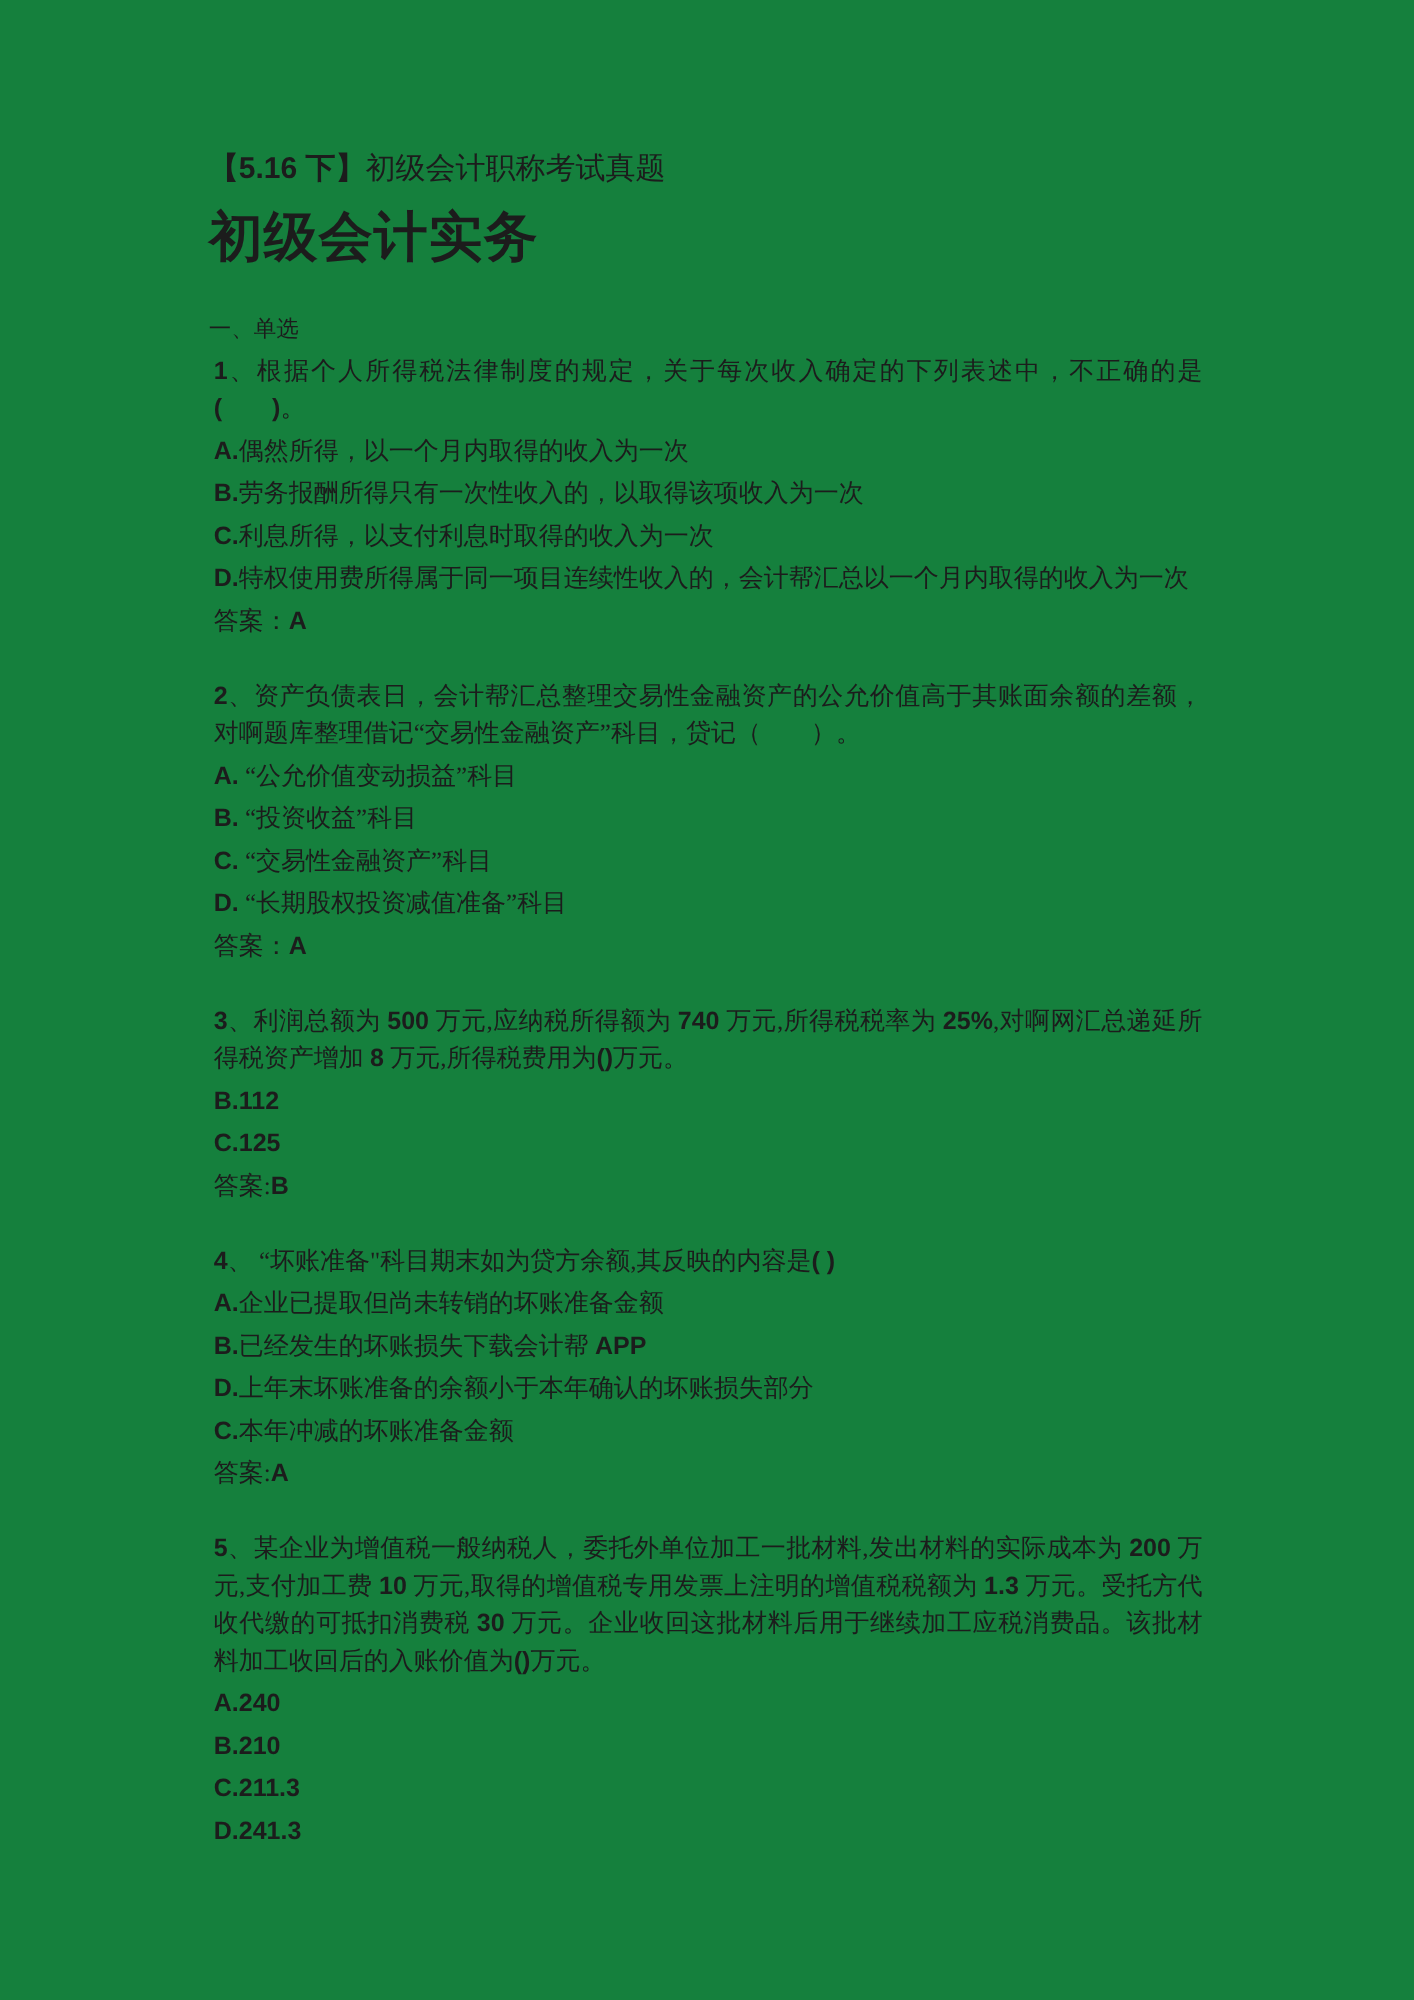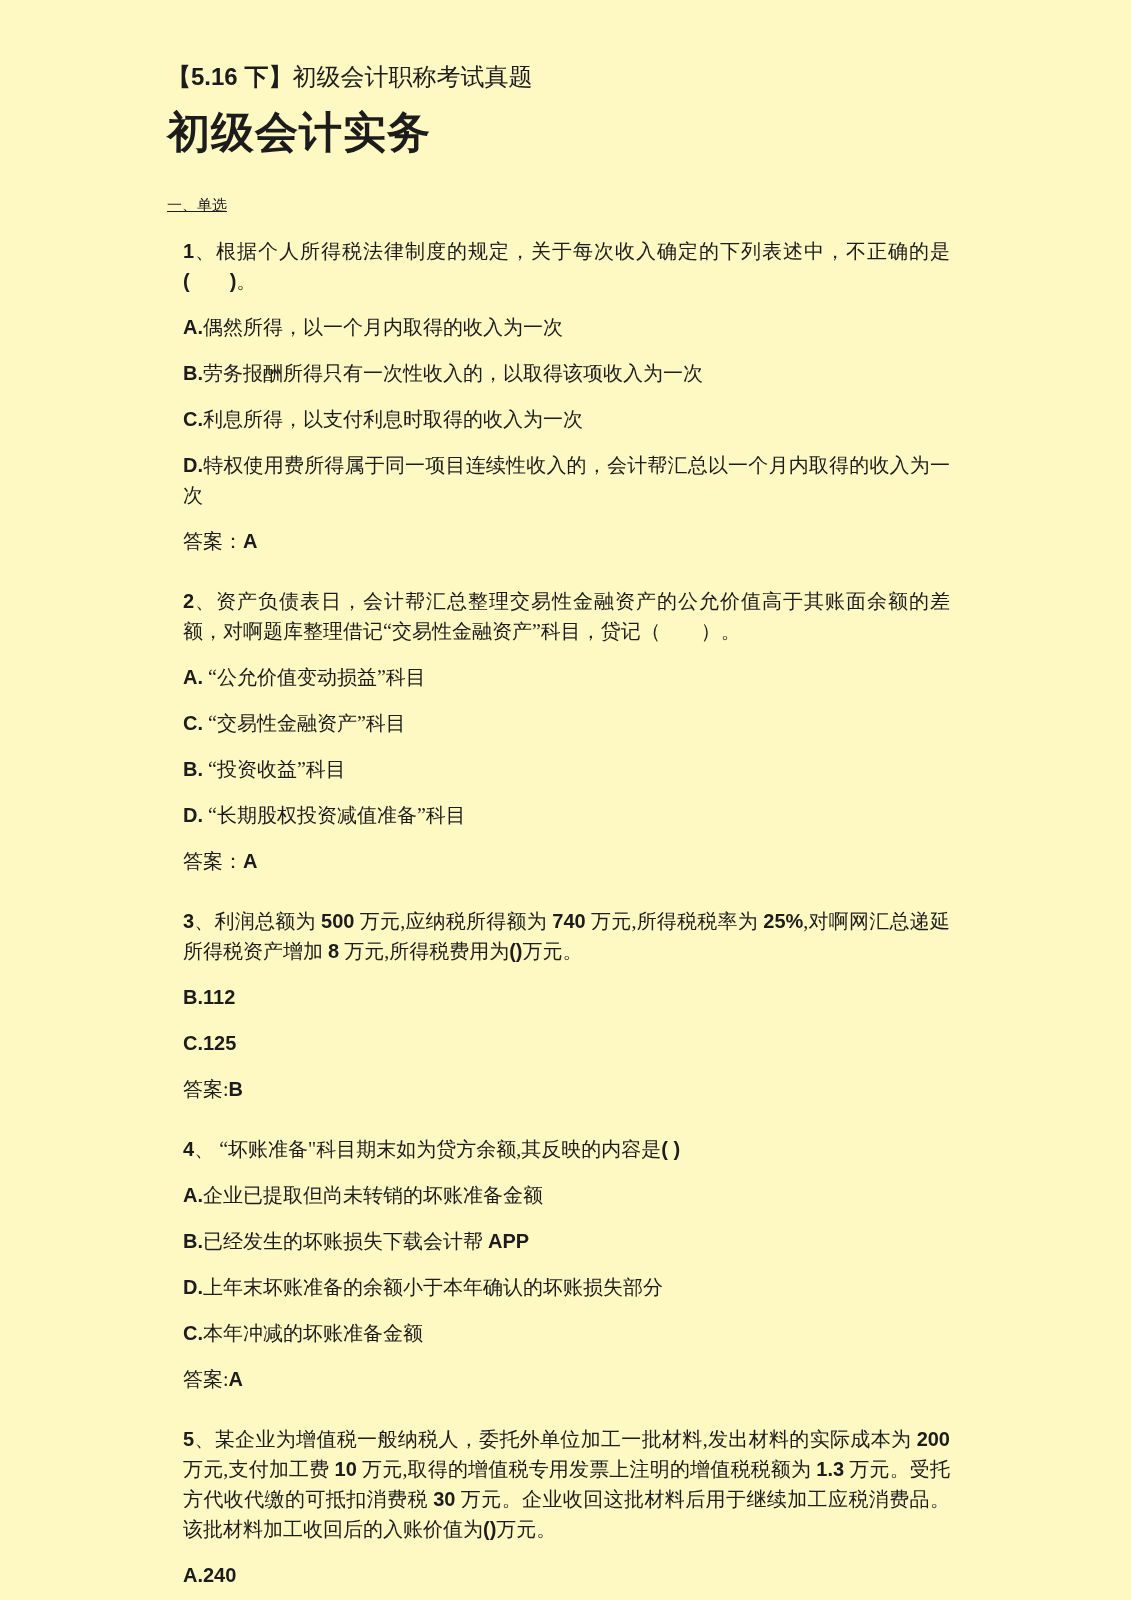--- a/index.html
+++ b/index.html
@@ -11,50 +11,49 @@
     height: 1600px;
     background: #ffffff;
     color: #1c1c1c;
     font-family: "Liberation Serif", "DejaVu Serif", serif;
     overflow: hidden;
   }
   .page {
     box-sizing: border-box;
     width: 1131px;
     height: 1600px;
-    padding: 60px 165px 0 167px;
-    background: #fef9c3;
+    padding: 118px 165px 0 167px;
+    background: #15803d;
   }
   .doc-header {
     margin: 0;
     font-size: 24px;
     line-height: 34px;
     white-space: nowrap;
   }
   .doc-title {
     margin: 10px 0 0 0;
     font-size: 43px;
     line-height: 58px;
     font-weight: 700;
     letter-spacing: 1px;
   }
   .section-heading {
     margin: 28px 0 0 0;
-    font-size: 15px;
+    font-size: 18px;
     line-height: 30px;
-    text-decoration: underline;
   }
   .question {
     margin-top: 30px;
   }
   .question.first {
     margin-top: 0;
   }
   .line {
-    margin: 16px;
+    margin: 4px;
     font-size: 20px;
     line-height: 30px;
     text-align: justify;
   }
   .b {
     font-weight: 700;
     font-family: "Liberation Sans", "DejaVu Sans", sans-serif;
   }
 </style>
 </head>
@@ -73,22 +72,22 @@
     <p class="line"><span class="b">A.</span><span>偶然所得，以一个月内取得的收入为一次</span></p>
     <p class="line"><span class="b">B.</span><span>劳务报酬所得只有一次性收入的，以取得该项收入为一次</span></p>
     <p class="line"><span class="b">C.</span><span>利息所得，以支付利息时取得的收入为一次</span></p>
     <p class="line"><span class="b">D.</span><span>特权使用费所得属于同一项目连续性收入的，会计帮汇总以一个月内取得的收入为一次</span></p>
     <p class="line"><span>答案：</span><span class="b">A</span></p>
   </section>
 
   <section class="question">
     <p class="line"><span class="b">2</span><span>、资产负债表日，会计帮汇总整理交易性金融资产的公允价值高于其账面余额的差额，对啊题库整理借记“交易性金融资产”科目，贷记（　　）。</span></p>
     <p class="line"><span class="b">A.</span><span> “公允价值变动损益”科目</span></p>
+    <p class="line"><span class="b">B.</span><span> “投资收益”科目</span></p>
     <p class="line"><span class="b">C.</span><span> “交易性金融资产”科目</span></p>
-    <p class="line"><span class="b">B.</span><span> “投资收益”科目</span></p>
     <p class="line"><span class="b">D.</span><span> “长期股权投资减值准备”科目</span></p>
     <p class="line"><span>答案：</span><span class="b">A</span></p>
   </section>
 
   <section class="question">
     <p class="line"><span class="b">3</span><span>、利润总额为 </span><span class="b">500</span><span> 万元,应纳税所得额为 </span><span class="b">740</span><span> 万元,所得税税率为 </span><span class="b">25%</span><span>,对啊网汇总递延所得税资产增加 </span><span class="b">8</span><span> 万元,所得税费用为</span><span class="b">()</span><span>万元。</span></p>
     <p class="line"><span class="b">B.112</span></p>
     <p class="line"><span class="b">C.125</span></p>
     <p class="line"><span>答案:</span><span class="b">B</span></p>
   </section>

